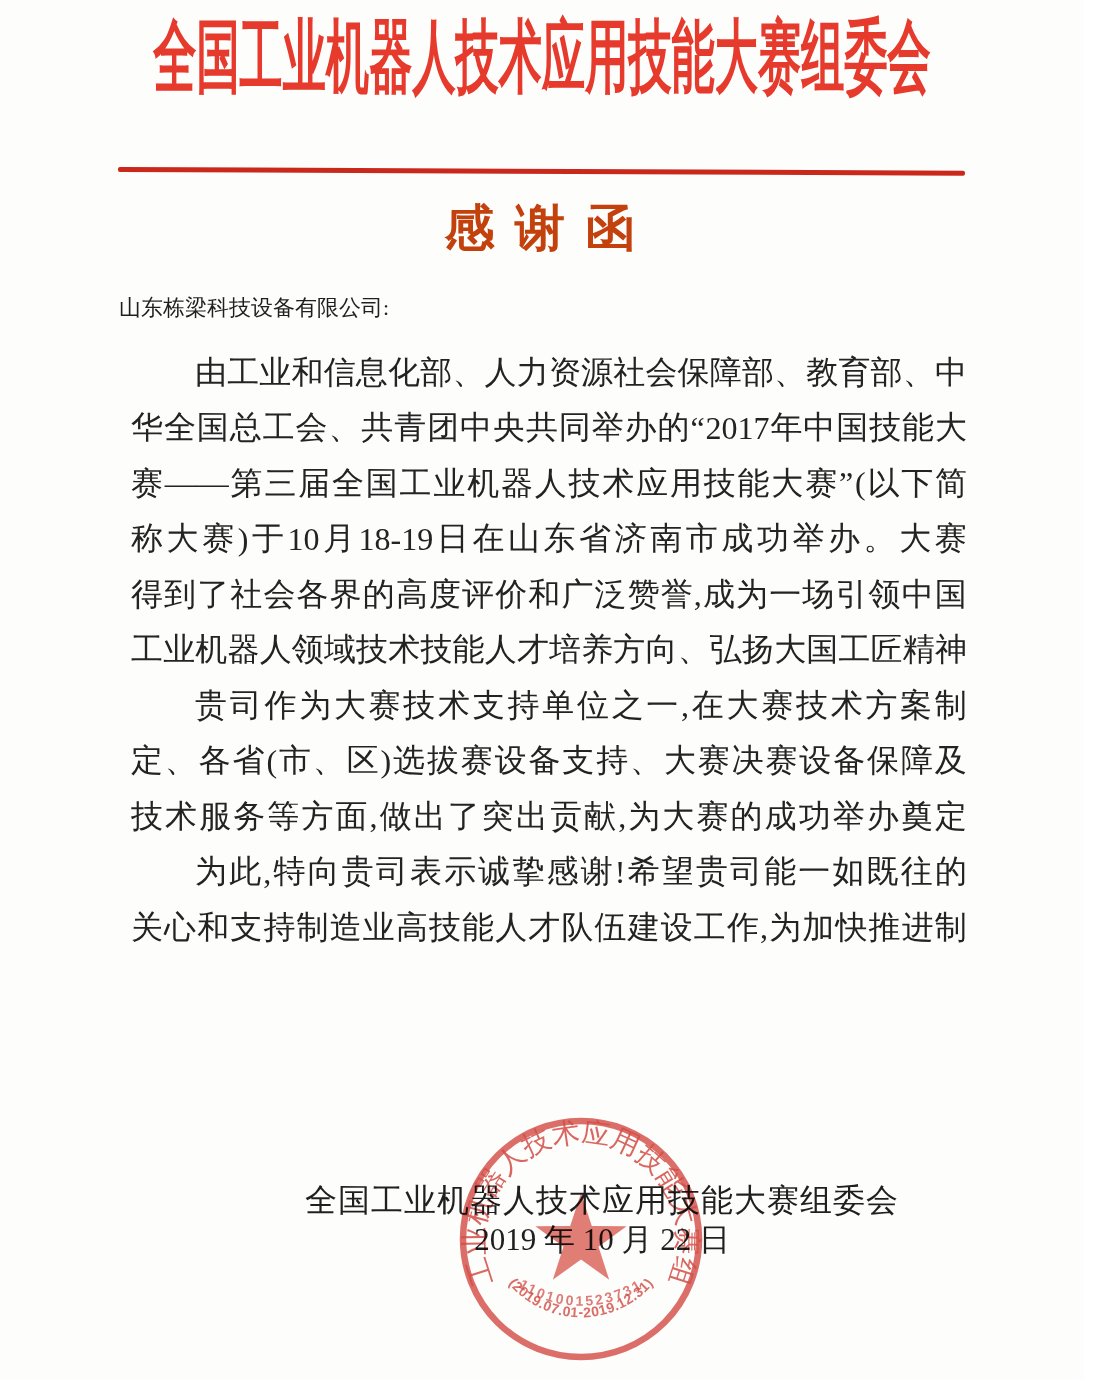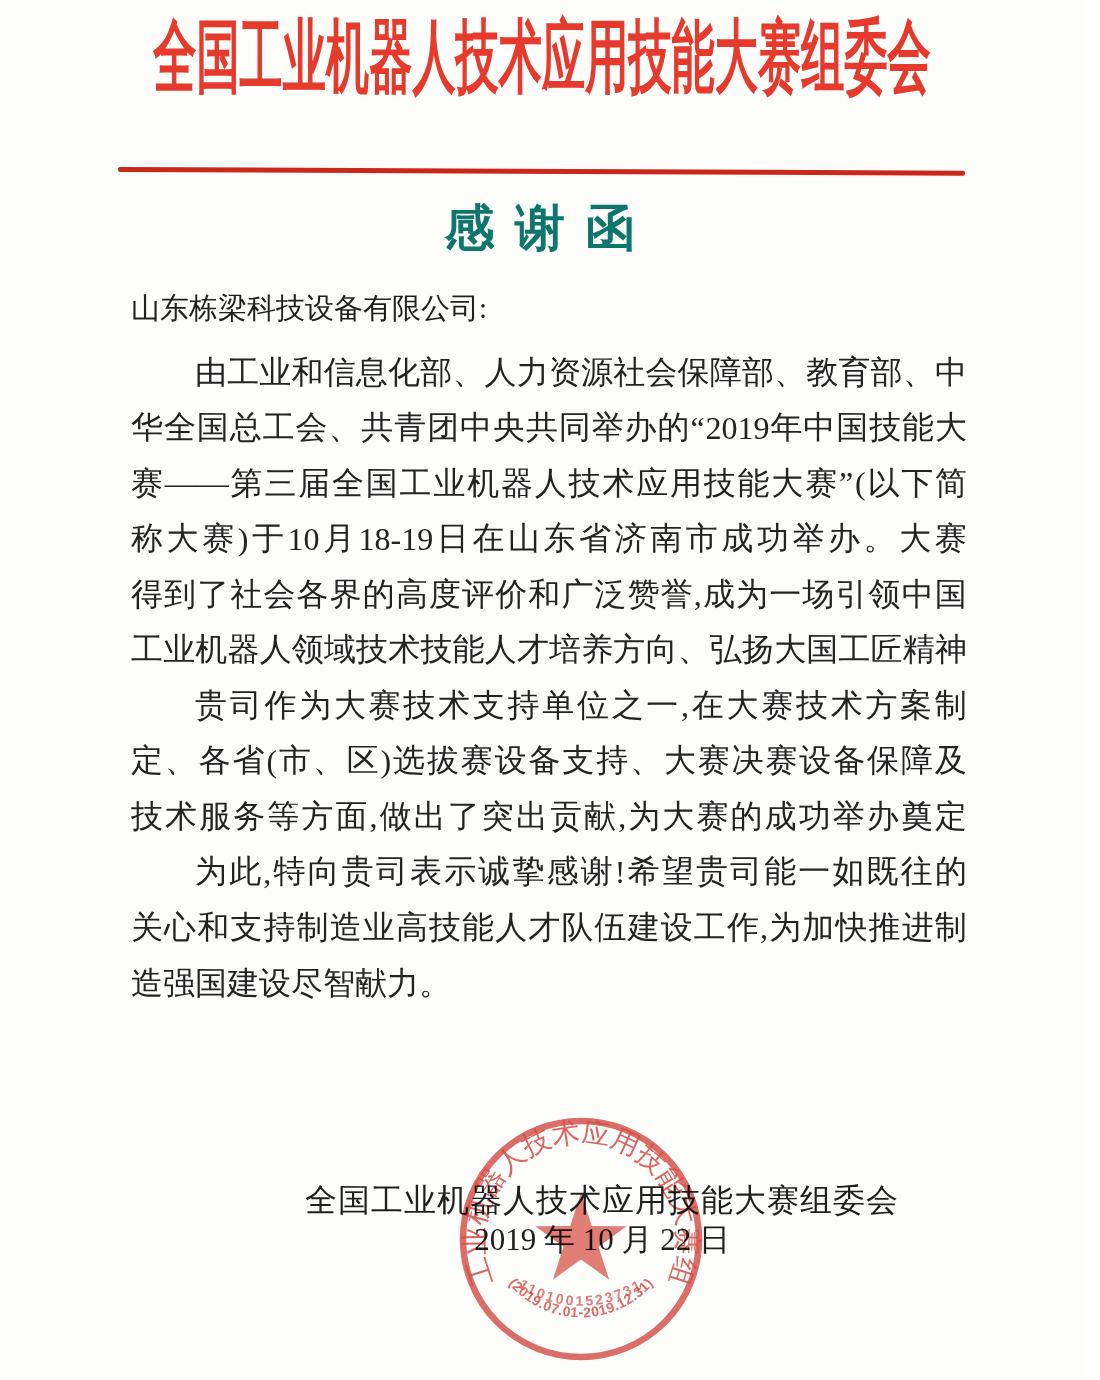--- a/index.html
+++ b/index.html
@@ -25,25 +25,25 @@
   
   .divider{
     position:absolute;left:118px;top:167px;width:847px;height:5px;
     background:#c9281b;border-radius:2px;
     transform:rotate(0.25deg);transform-origin:left center;
   }
   
   .letter-title{
     position:absolute;top:200px;left:0;width:100%;
     text-align:center;font-size:50px;line-height:56px;
-    font-weight:bold;letter-spacing:4px;color:#0f766e;
+    font-weight:bold;letter-spacing:4px;color:#c2410c;
   }
   .recipient{
-    position:absolute;left:131px;top:288px;
-    font-size:29px;line-height:40px;color:#1f1f1f;
+    position:absolute;left:119px;top:288px;
+    font-size:22px;line-height:40px;color:#1f1f1f;
   }
   
   .body{
     position:absolute;left:131px;top:345px;width:836px;
     font-size:32px;color:#232323;
   }
   .ln{height:55.5px;}
   .jl{display:flex;justify-content:space-between;align-items:center;}
   .jl.first{padding-left:64px;}
   .plain{line-height:55.5px;}
@@ -127,21 +127,21 @@
         <span>青</span>
         <span>团</span>
         <span>中</span>
         <span>央</span>
         <span>共</span>
         <span>同</span>
         <span>举</span>
         <span>办</span>
         <span>的</span>
         <span>“</span>
-        <span>2019</span>
+        <span>2017</span>
         <span>年</span>
         <span>中</span>
         <span>国</span>
         <span>技</span>
         <span>能</span>
         <span>大</span>
       </div>
     <div class="ln jl">
         <span>赛</span>
         <span>——</span>
@@ -378,21 +378,20 @@
         <span>工</span>
         <span>作</span>
         <span>,</span>
         <span>为</span>
         <span>加</span>
         <span>快</span>
         <span>推</span>
         <span>进</span>
         <span>制</span>
       </div>
-    <div class="ln plain">造强国建设尽智献力。</div>
   </div>
 
   <div class="sig">
     <div class="sig-org">全国工业机器人技术应用技能大赛组委会</div>
     <div class="sig-date">2019 年 10 月 22 日</div>
   </div>
 
   <div class="stamp">
     <svg viewBox="0 0 254 254">
       <defs>

